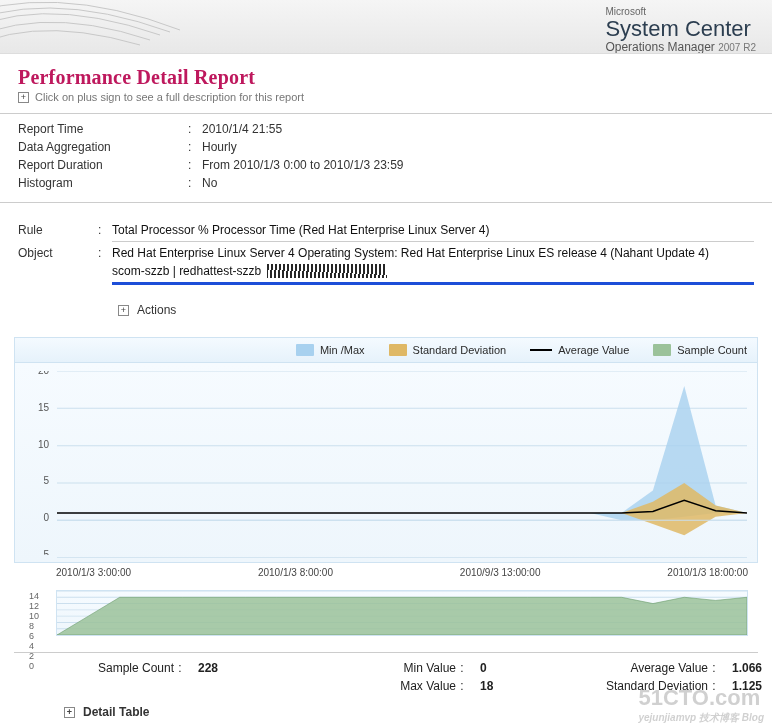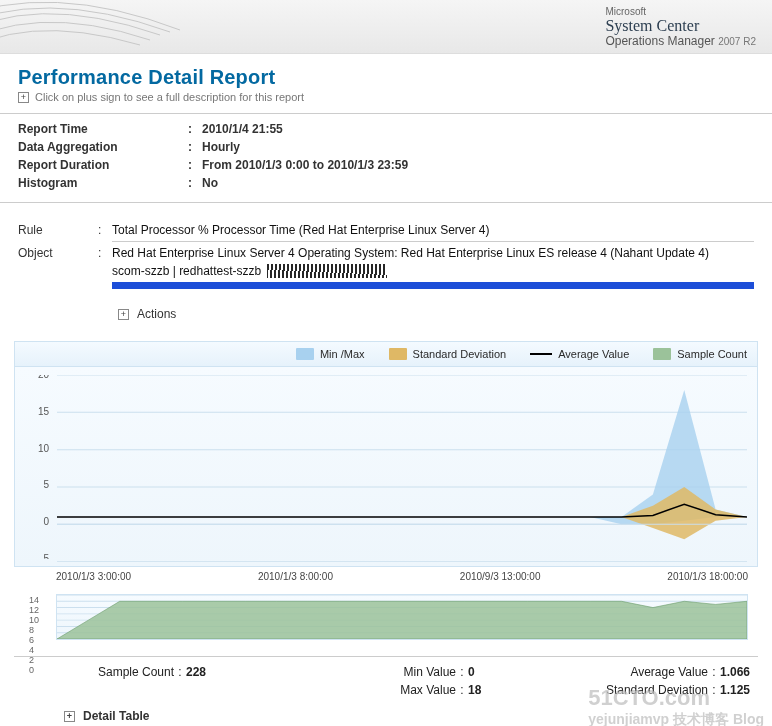--- a/index.html
+++ b/index.html
@@ -24,53 +24,52 @@
     width: 260px; height: 80px;
   }
   .header-swirl svg { width: 100%; height: 100%; }
   .brand {
     position: absolute;
     right: 16px; top: 6px;
     text-align: left;
     line-height: 1.1;
   }
   .brand-ms { font-size: 10px; color: #666; }
-  .brand-title { font-size: 16px; color: #2c3e50; font-family: Liberation Serif, serif; font-weight: 300;}
+  .brand-title { font-size: 22px; color: #2c3e50; font-family: Liberation Sans, sans-serif; font-weight: 300;}
   .brand-sub { font-size: 12px; color: #555; }
   .brand-ver { font-size: 10px; color: #777; }
 
   .report-title-row {
     padding: 12px 18px 2px 18px;
     border-bottom: 1px solid #ccc;
   }
   .report-title {
-    font-family: Liberation Sans, sans-serif;
+    font-family: Liberation Serif, serif;
     font-size: 20px;
-    color: #0369a1;
+    color: #be185d;
     font-weight: 600;
     letter-spacing: .2px;
   }
   .hint-row {
     display: flex; align-items: center; gap: 6px;
     padding: 2px 0 8px 0;
   }
   .expander {
     width: 11px; height: 11px;
     border: 1px solid #888;
     background: #fff;
     display: inline-flex; align-items: center; justify-content: center;
     font-size: 9px; line-height: 1; color: #444;
     cursor: pointer;
   }
   .hint-text { color: #777; font-size: 11px; }
 
   .meta-block {
     padding: 6px 18px 10px 18px;
     border-bottom: 1px solid #ccc;
-    font-weight: bold;
   }
   .meta-row { display: flex; padding: 2px 0; }
   .meta-label { width: 170px; color: #333; }
   .meta-sep { width: 14px; color: #333; }
   .meta-val { color: #333; }
 
   .rule-block {
     padding: 18px 18px 6px 18px;
   }
   .rule-row { display: flex; padding: 2px 0; }
@@ -146,39 +145,39 @@
   .summary-grid {
     display: grid;
     grid-template-columns: 110px 12px 60px 120px 90px 12px 50px 70px 120px 12px 70px;
     row-gap: 4px;
     align-items: center;
     font-size: 12px;
     color:#222;
   }
   .s-lbl { text-align:right; }
   .s-sep { text-align:center; }
-  .s-val { font-weight:700; }
+  .s-val { font-weight:700;margin-left:12px; }
 
   .detail-row {
     display:flex; align-items:center; gap:8px;
     padding: 6px 0 10px 64px;
     font-weight:700;
     font-size:12px;
   }
 
   .watermark {
     position:absolute;
     right:8px; bottom:4px;
     font-size:22px;
     color: rgba(120,120,120,.35);
     font-weight:700;
     text-shadow: 1px 1px 0 rgba(255,255,255,.6);
     pointer-events:none;
   }
-  .watermark small { font-size:14px; display:block; text-align:right; }
+  .watermark small { font-size:10px; display:block; text-align:right;font-style:italic; }
 </style>
 </head>
 <body>
 
 <div class="header-banner">
   <div class="header-swirl">
     <svg viewBox="0 0 260 80">
       <g fill="none" stroke="#c8c8c8" stroke-width="1">
         <path d="M-20 60 Q 60 10 180 50"></path>
         <path d="M-20 50 Q 60 0 190 45"></path>
@@ -233,21 +232,21 @@
   <div class="rule-row">
     <div class="rule-label">Rule</div>
     <div class="rule-sep">:</div>
     <div class="rule-val">Total Processor % Processor Time (Red Hat Enterprise Linux Server 4)</div>
   </div>
   <div class="rule-row">
     <div class="rule-label">Object</div>
     <div class="rule-sep">:</div>
     <div class="rule-val" style="border-bottom:none;">
       <div>Red Hat Enterprise Linux Server 4 Operating System: Red Hat Enterprise Linux ES release 4 (Nahant Update 4)</div>
-      <div class="obj-line2" style="border-bottom:7px solid #1d4ed8; padding-bottom:4px;">
+      <div class="obj-line2" style="border-bottom:3px solid #1d4ed8; padding-bottom:4px;">
         <span>scom-szzb | redhattest-szzb</span>
         <span class="redacted"></span>
       </div>
     </div>
   </div>
 
   <div class="actions-row">
     <span class="expander">+</span>
     <span>Actions</span>
   </div>

